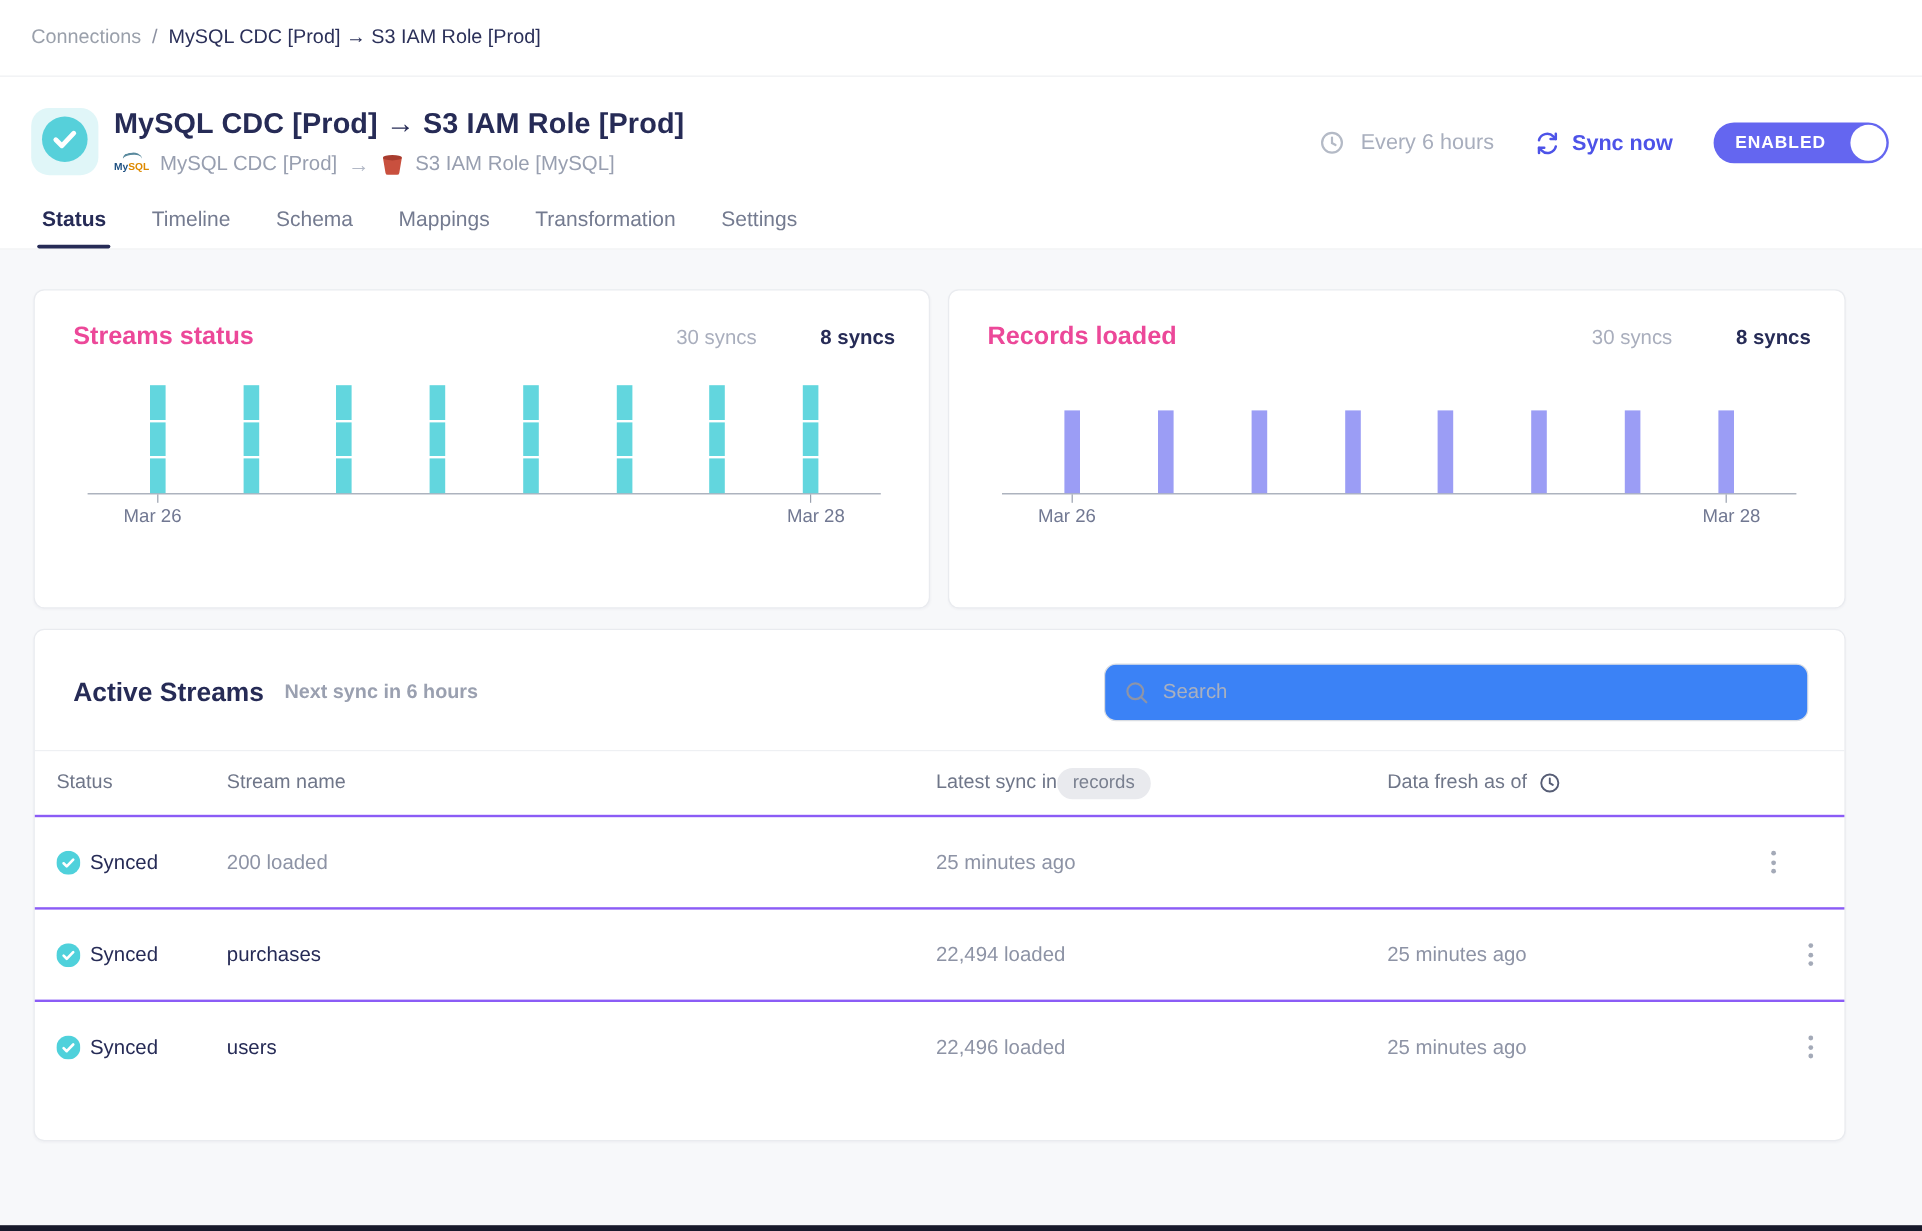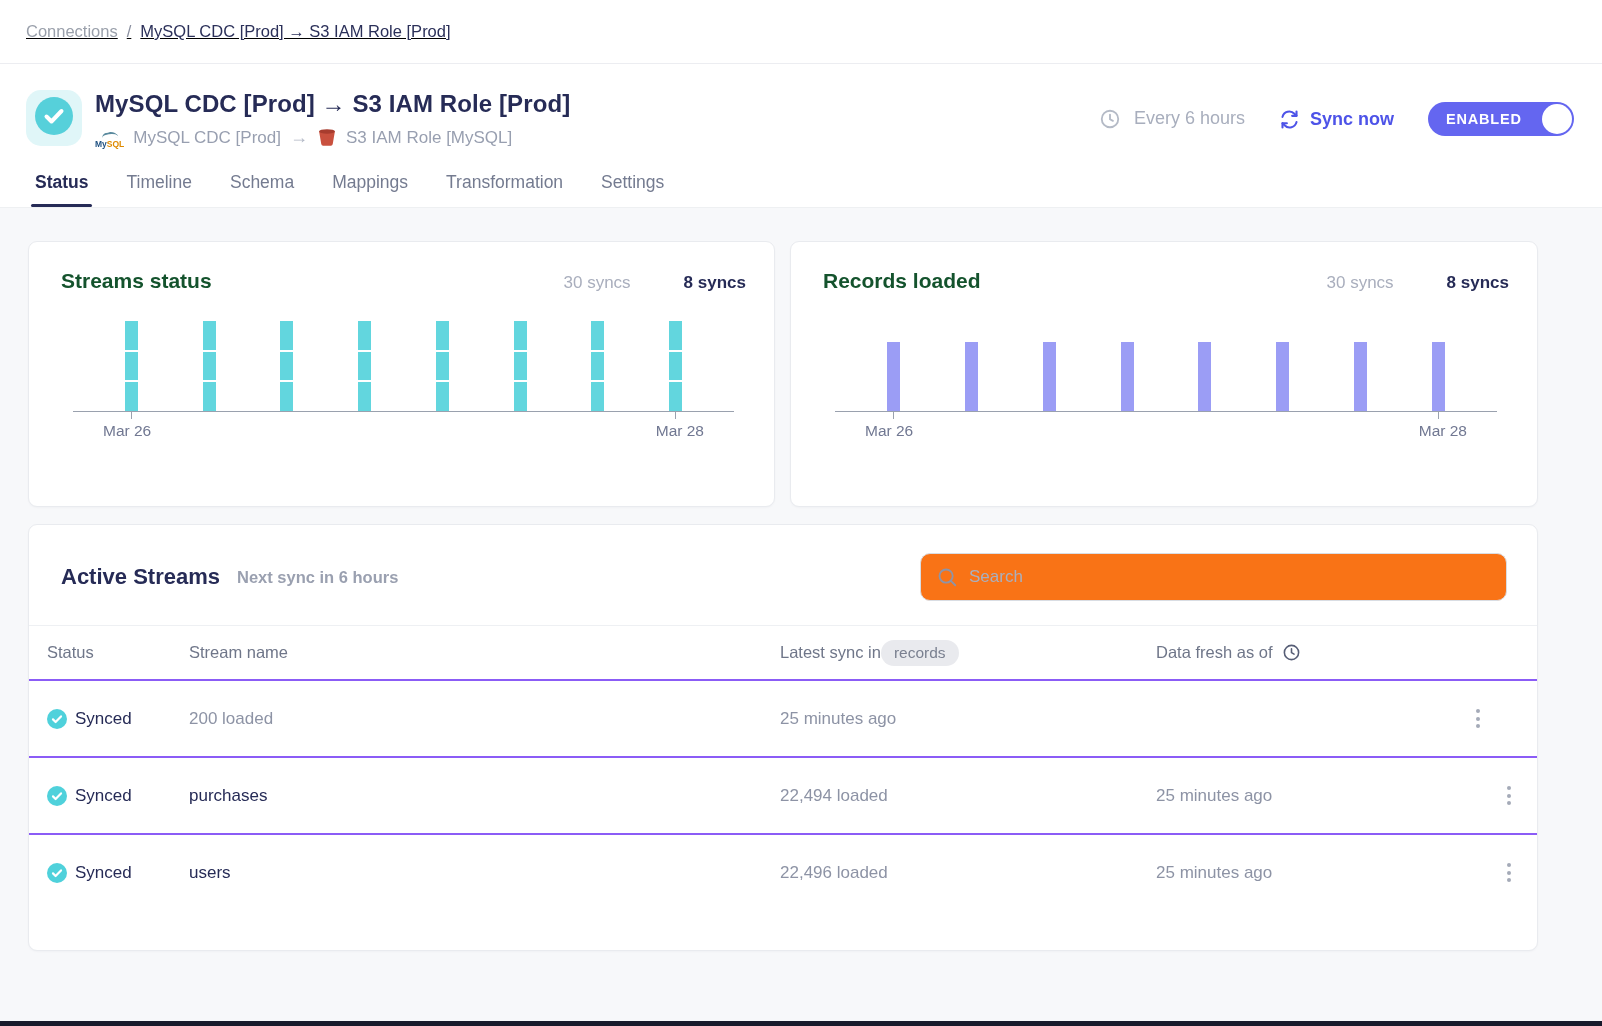--- a/index.html
+++ b/index.html
@@ -1,34 +1,34 @@
 <!DOCTYPE html>
 <html><head>
 <meta charset="utf-8">
 <style>
   * { margin:0; padding:0; box-sizing:border-box; }
   html,body { width:1602px; height:1026px; overflow:hidden; background:#f7f8fa;
               font-family:"Liberation Sans","DejaVu Sans",sans-serif; position:relative; }
 
   
   .topbar { height:64px; background:#fff; border-bottom:1px solid #ecedf1;
-            display:flex; align-items:center; padding:0 26px;text-decoration:underline; }
+            display:flex; align-items:center; padding:0 26px; }
   .crumb-root { color:#9aa0ab; font-size:16.5px; cursor:pointer; }
   .crumb-sep { color:#8b90a0; font-size:16.5px; margin:0 9px; }
   .crumb-cur { color:#2b3059; font-size:16.5px; font-weight:500; }
 
   
   .header { background:#fff; padding:26px 28px 0 26px; border-bottom:1px solid #eef0f2; }
   .header-main { display:flex; align-items:flex-start; }
   .conn-badge { width:56px; height:56px; border-radius:15px; background:#e0f6f8;
                 display:flex; align-items:center; justify-content:center; flex:0 0 auto; }
   .conn-badge svg { width:40px; height:40px; }
   .header-titles { margin-left:13px; }
   .page-title { font-size:24px; font-weight:700; color:#262b56; letter-spacing:.1px; }
-  .sub-row { display:flex; align-items:flex-end; margin-top:9px; gap:9px; }
+  .sub-row { display:flex; align-items:flex-start; margin-top:9px; gap:9px; }
   .sub-name { color:#989fb0; font-size:17px; }
   .sub-arrow { color:#b2b8c6; font-size:18px; font-weight:700; }
   .mysql-logo { display:inline-flex; flex-direction:column; align-items:center; line-height:1; position:relative; }
   .mysql-swoosh { width:16px; height:7px; border-top:2px solid #5a8a9e; border-radius:50% 90% 0 0/100% 160% 0 0; transform:rotate(-12deg); margin-bottom:1px; }
   .mysql-word { font-size:8.5px; font-weight:700; color:#1f5182; }
   .mysql-word b { color:#de8a00; }
   .bucket-icon svg { width:20px; height:21px; display:block; }
 
   .header-right { margin-left:auto; display:flex; align-items:center; padding-top:12px; gap:34px; }
   .sched { display:flex; align-items:flex-start; gap:13px; color:#a8aebd; font-size:18px; }
@@ -47,21 +47,21 @@
 
   
   .content { padding:33px 64px 0 28px; }
   .card { background:#fff; border:1px solid #e9ebef; border-radius:9px; box-shadow:0 1px 2px rgba(30,35,70,.03); }
 
   .charts-row { display:flex; gap:15px; }
   .chart-card { height:266px; padding:27px 28px 0 32px; }
   .chart-card.c1 { width:747px; }
   .chart-card.c2 { width:748px; }
   .card-head { display:flex; align-items:baseline; }
-  .card-title { font-size:21px; font-weight:700; color:#14532d; }
+  .card-title { font-size:21px; font-weight:700; color:#ec4899; }
   .range-toggle { margin-left:auto; display:flex; gap:53px; align-items:flex-end; }
   .range { font-size:17px; color:#a9aebd; cursor:pointer; }
   .range.active { color:#262b56; font-weight:700; }
 
   .chart { margin-top:28px; }
   .bars { height:90px; display:flex; align-items:flex-end; justify-content:space-between; padding:0 64px; }
   .bar { width:13px; display:flex; flex-direction:column; gap:2px; }
   .bar-seg { flex:1; }
   .axis { height:1px; background:#9aa1ae; margin:0 12px; }
   .ticks { height:7px; display:flex; justify-content:space-between; padding:0 64px; }
@@ -72,21 +72,21 @@
 
   
   .streams-card { margin-top:17px; width:1510px; height:427px; padding-top:0; }
   .streams-head { display:flex; align-items:center; padding:28px 30px 24px 32px; }
   .streams-title { font-size:22px; font-weight:700; color:#262b56; }
   .streams-sub { margin-left:17px; font-size:16.5px; font-weight:600; color:#9aa0b0; }
   .search-wrap { margin-left:auto; position:relative; width:587px; }
   .search-wrap svg { position:absolute; left:16px; top:13px; width:22px; height:22px; }
   .search-input { width:100%; height:48px; border:1px solid #d9dde3; border-radius:10px;
                   padding:0 16px 0 48px; font-size:17px; color:#2b3059; outline:none;
-                  font-family:inherit; background:#f97316; }
+                  font-family:inherit; background:#3b82f6; }
   .search-input::placeholder { color:#a9b0bf; }
 
   .tgrid { display:grid; grid-template-columns:142px 591px 376px 332px 1fr; align-items:center; padding:0 18px 0 18px; }
   .thead { height:54px; border-top:1px solid #eef0f3; color:#6f7689; font-size:16.5px; }
   .th-latest { display:flex; align-items:center; }
   .pill { background:#e9eaee; color:#7a8090; border-radius:14px; padding:4px 13px; font-size:15.5px; }
   .th-fresh { display:flex; align-items:center; gap:10px; }
   .th-fresh svg { width:19px; height:19px; color:#565d75; }
 
   .trow { height:77px; border-top:2px solid #8b5cf6; cursor:pointer; }

